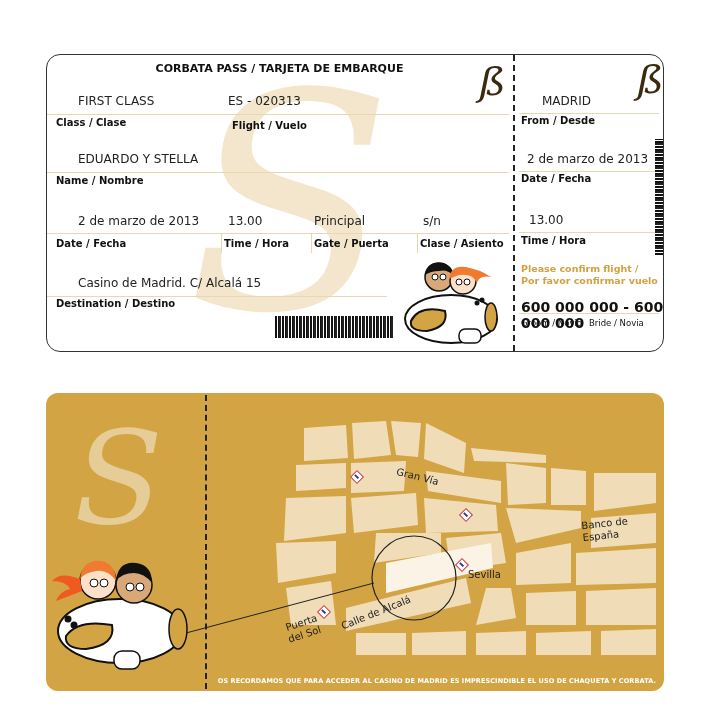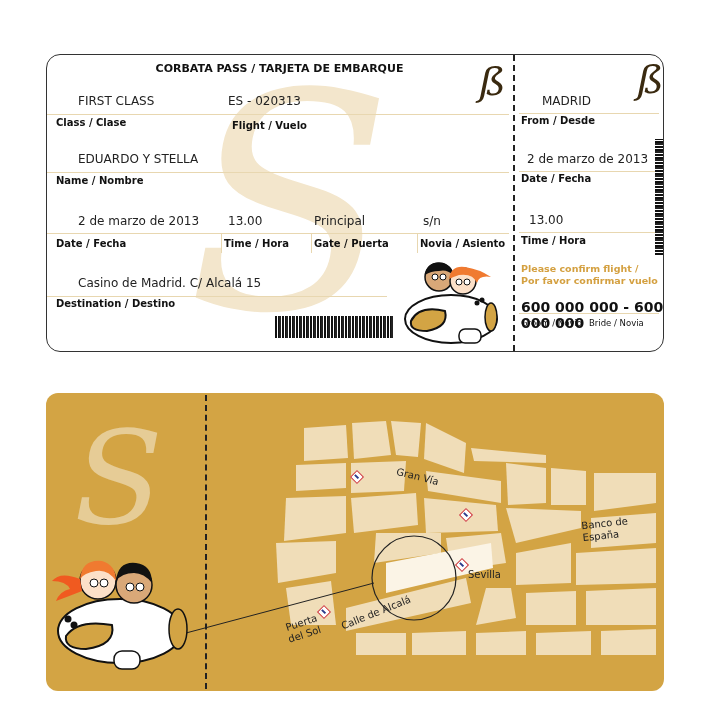--- a/index.html
+++ b/index.html
@@ -47,21 +47,21 @@
     <div class="val" style="left:181px; top:159px;">13.00</div>
     <div class="val" style="left:267px; top:159px;">Principal</div>
     <div class="val" style="left:376px; top:159px;">s/n</div>
     <div class="hr" style="left:0; top:178px; width:462px;"></div>
     <div class="vr" style="left:174px; top:178px; height:20px;"></div>
     <div class="vr" style="left:264px; top:178px; height:20px;"></div>
     <div class="vr" style="left:370px; top:178px; height:20px;"></div>
     <div class="lbl" style="left:9px; top:183px;">Date / Fecha</div>
     <div class="lbl" style="left:177px; top:183px;">Time / Hora</div>
     <div class="lbl" style="left:267px; top:183px;">Gate / Puerta</div>
-    <div class="lbl" style="left:373px; top:183px;">Novia / Asiento</div>
+    <div class="lbl" style="left:373px; top:183px;">Clase / Asiento</div>
 
     <div class="val" style="left:31px; top:221px;">Casino de Madrid. C/ Alcalá 15</div>
     <div class="hr" style="left:0; top:241px; width:340px;"></div>
     <div class="lbl" style="left:9px; top:243px;">Destination / Destino</div>
 
     <div class="barcode" style="left:228px; top:261px; width:118px; height:22px;"></div>
 
     <svg style="position:absolute; left:352px; top:202px;" width="105" height="92" viewBox="0 0 105 92">
       <ellipse cx="52" cy="62" rx="46" ry="24" fill="#fff" stroke="#111" stroke-width="2"></ellipse>
       <path d="M12 64 Q20 48 46 54 Q50 70 28 74 Q10 74 12 64Z" fill="#d3a444" stroke="#111" stroke-width="2"></path>
@@ -171,13 +171,14 @@
     <circle cx="84" cy="44" r="18" fill="#d9a878" stroke="#111" stroke-width="1.5"></circle>
     <path d="M66 40 Q68 20 86 22 Q102 24 102 42 Q94 32 84 32 Q72 32 66 40Z" fill="#111"></path>
     <circle cx="44" cy="42" r="4" fill="#fff" stroke="#111"></circle>
       <circle cx="54" cy="42" r="4" fill="#fff" stroke="#111"></circle>
     <circle cx="80" cy="46" r="4" fill="#fff" stroke="#111"></circle>
       <circle cx="90" cy="46" r="4" fill="#fff" stroke="#111"></circle>
     <circle cx="18" cy="78" r="3.5" fill="#111"></circle>
       <circle cx="24" cy="84" r="3.5" fill="#111"></circle>
   </svg>
 
+  <div class="notice">OS RECORDAMOS QUE PARA ACCEDER AL CASINO DE MADRID ES IMPRESCINDIBLE EL USO DE CHAQUETA Y CORBATA.</div>
 </div>
 
 </body></html>

